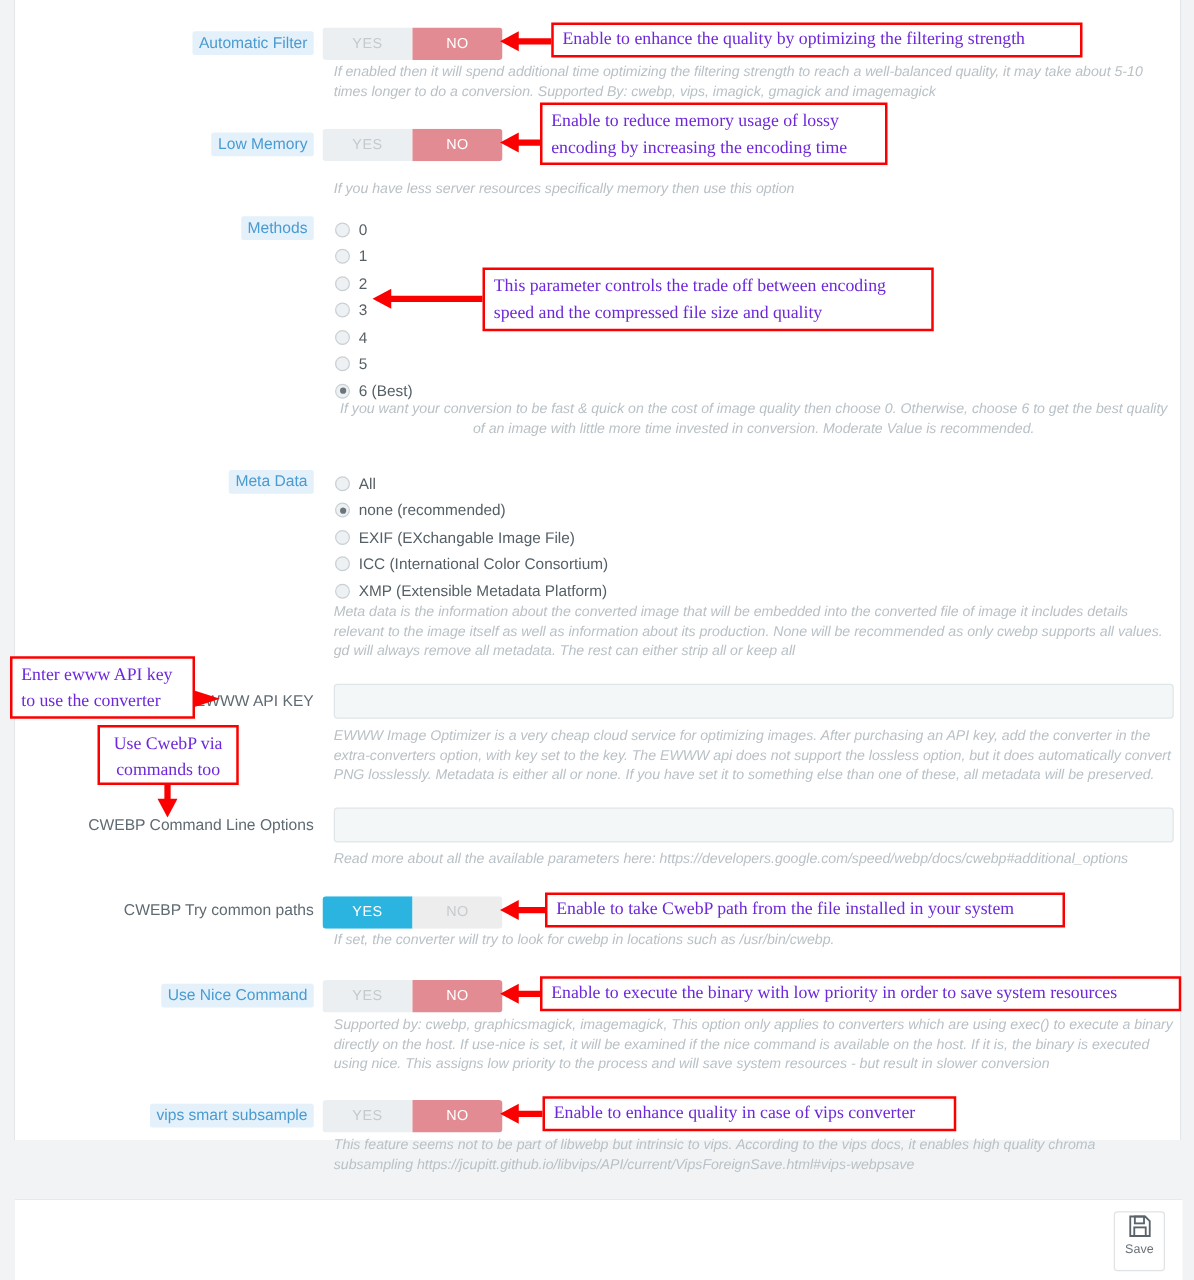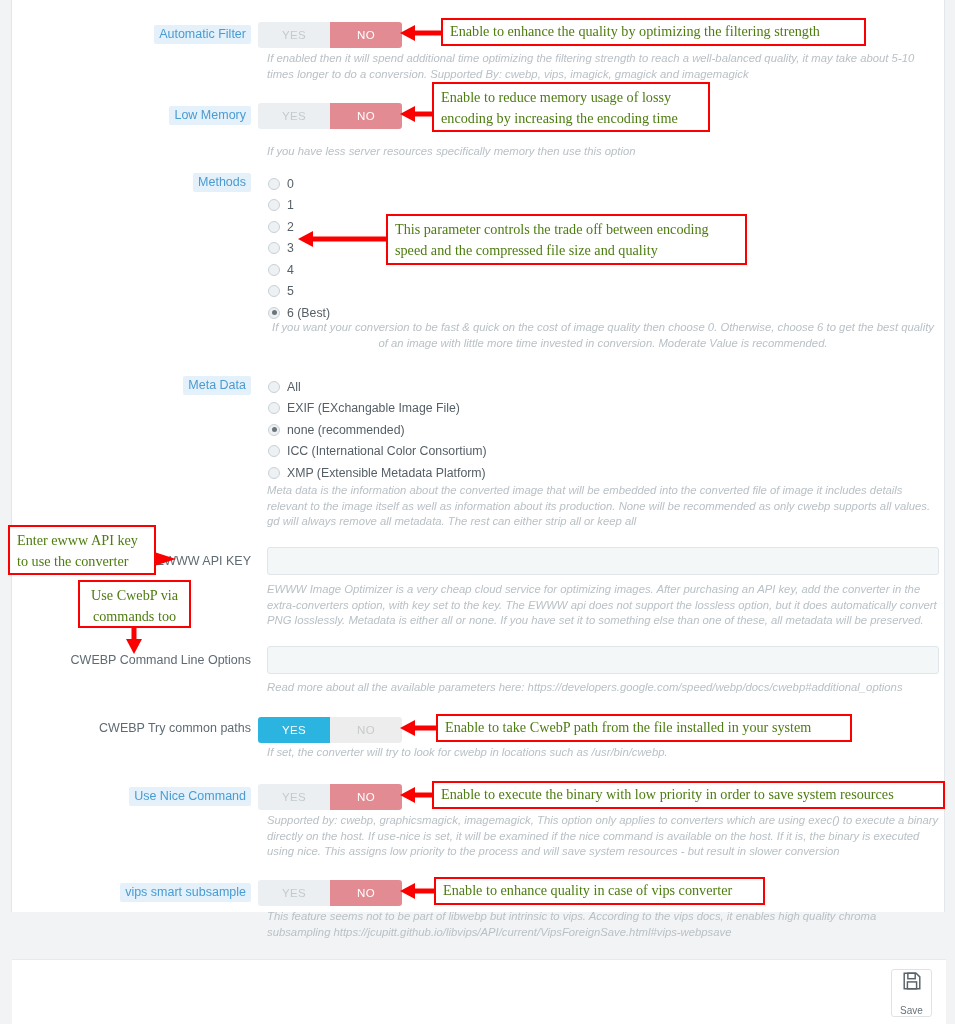--- a/index.html
+++ b/index.html
@@ -149,36 +149,36 @@
     right: 14px;
     top: 9px;
     width: 41px;
     height: 48px;
     background: #fff;
     border: 1px solid #dfe3e6;
     border-radius: 3px;
     display: flex;
     flex-direction: column;
     align-items: center;
-    justify-content: space-between;
+    justify-content: flex-start;
     cursor: pointer;
   }
   .save-btn .ico { line-height: 0; }
   .save-btn .cap {
     font-size: 10px;
     color: #6a7278;
     margin-top: 2px;
   }
 
   
   .anno {
     position: absolute;
     border: 2.5px solid #fb0000;
     background: #ffffff;
-    color: #4d7c0f;
+    color: #6d28d9;
     font-family: "Liberation Serif", serif;
     font-size: 14.2px;
     line-height: 21px;
     padding: 3px 7px 4px 7px;
     white-space: pre-line;
     z-index: 40;
   }
   .arrow {
     position: absolute;
     z-index: 39;
@@ -249,26 +249,26 @@
       <div class="help" style="top:320px;text-align:center;">If you want your conversion to be fast &amp; quick on the cost of image quality then choose 0. Otherwise, choose 6 to get the best quality of an image with little more time invested in conversion. Moderate Value is recommended.</div>
 
       <div class="row" style="top:376px;">
         <div class="lbl hl" style="top:0px;">Meta Data</div>
         <div class="field" style="left:256px;">
           <div class="radio-line">
             <span class="rdo"></span>
             <span>All</span>
           </div>
           <div class="radio-line">
-            <span class="rdo"></span>
-            <span>EXIF (EXchangable Image File)</span>
-          </div>
-          <div class="radio-line">
             <span class="rdo sel"></span>
             <span>none (recommended)</span>
+          </div>
+          <div class="radio-line">
+            <span class="rdo"></span>
+            <span>EXIF (EXchangable Image File)</span>
           </div>
           <div class="radio-line">
             <span class="rdo"></span>
             <span>ICC (International Color Consortium)</span>
           </div>
           <div class="radio-line">
             <span class="rdo"></span>
             <span>XMP (Extensible Metadata Platform)</span>
           </div>
         </div>

